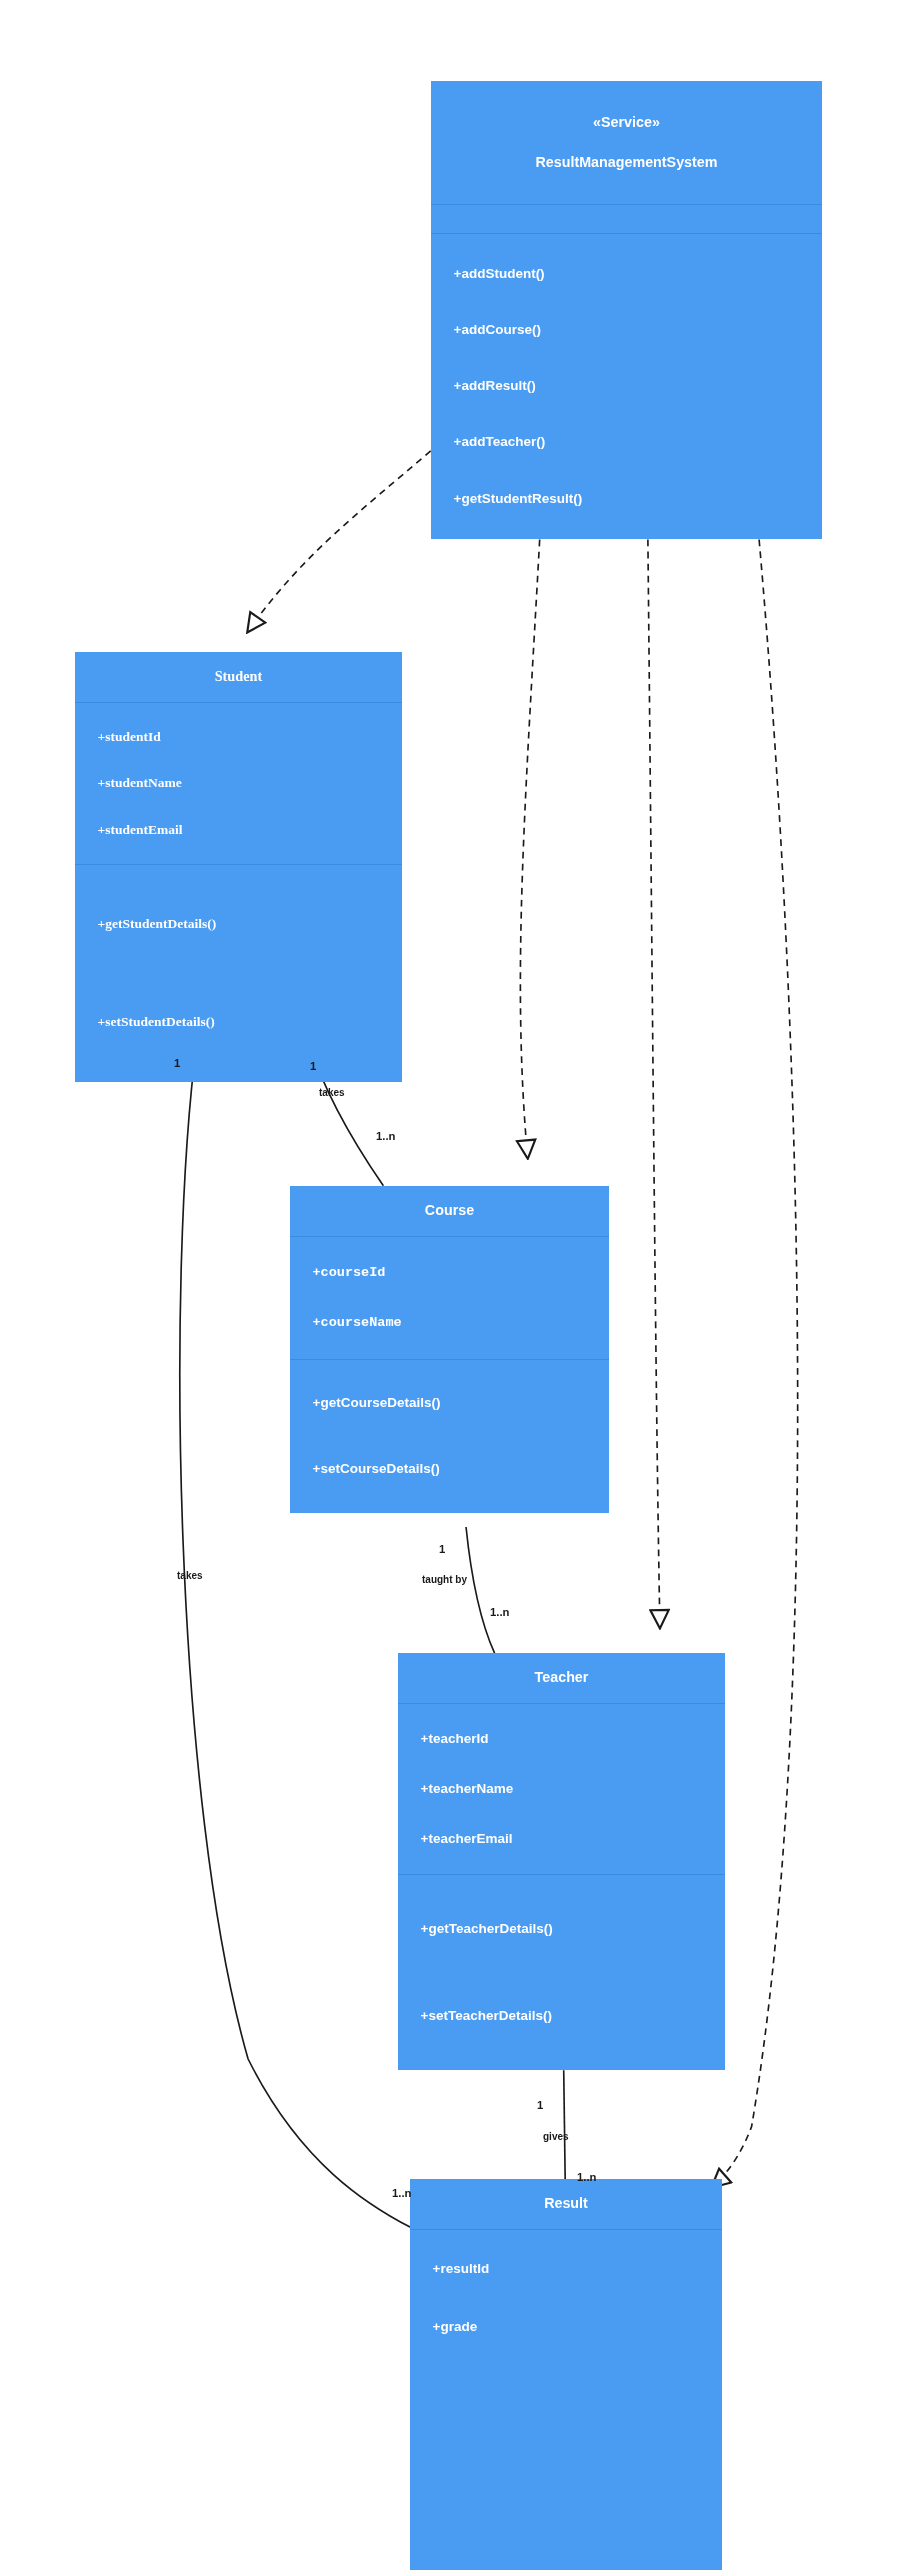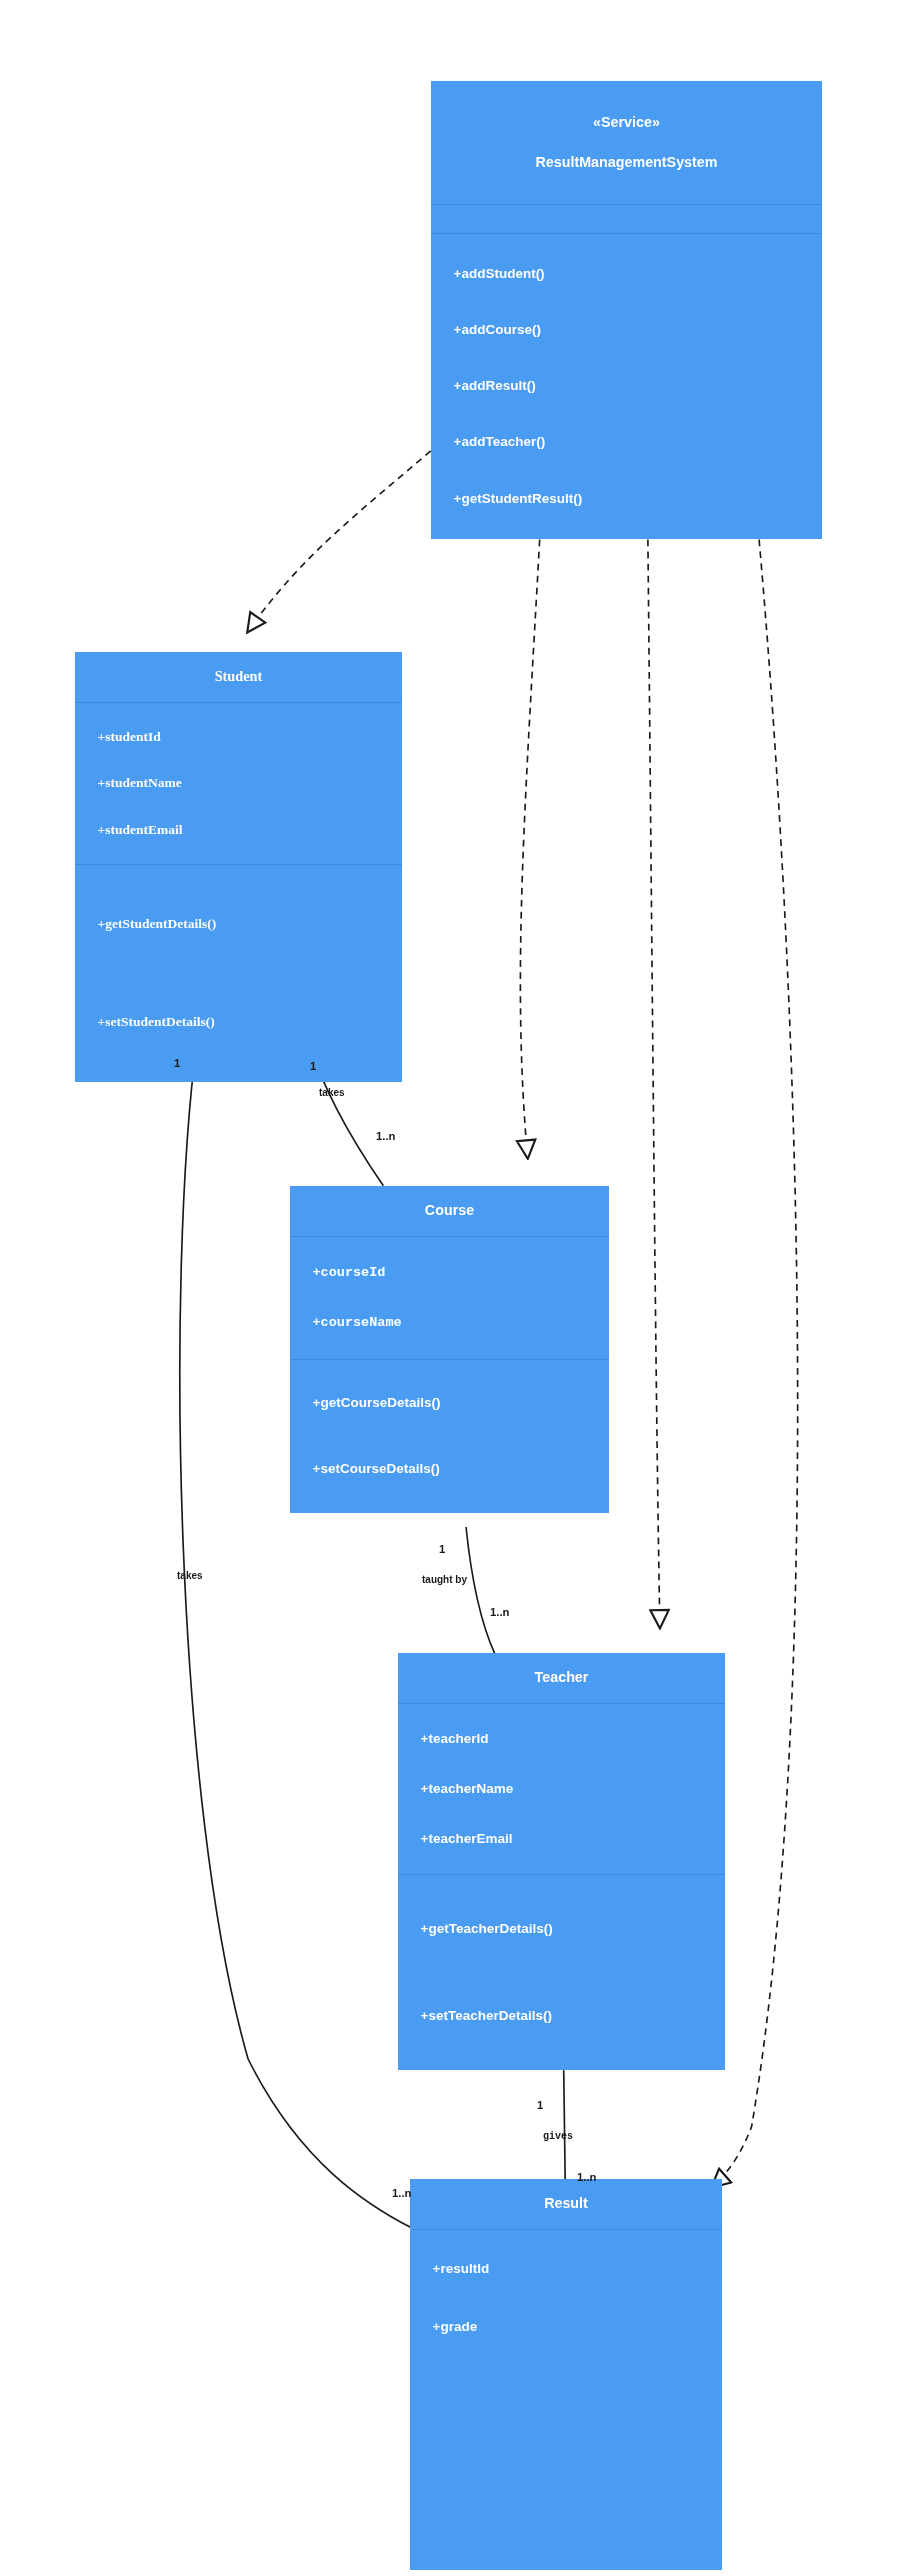--- a/index.html
+++ b/index.html
@@ -118,21 +118,21 @@
 
   <span class="edge-label" style="left:310px; top:1061px;">1</span>
   <span class="edge-label verb" style="left:319px; top:1088px;">takes</span>
   <span class="edge-label" style="left:376px; top:1131px;">1..n</span>
 
   <span class="edge-label" style="left:439px; top:1544px;">1</span>
   <span class="edge-label verb" style="left:422px; top:1575px;">taught by</span>
   <span class="edge-label" style="left:490px; top:1607px;">1..n</span>
 
   <span class="edge-label" style="left:537px; top:2100px;">1</span>
-  <span class="edge-label verb" style="left:543px; top:2132px;font-family:Liberation Mono, monospace;">gives</span>
+  <span class="edge-label verb" style="left:543px; top:2132px;">gives</span>
   <span class="edge-label" style="left:577px; top:2172px;">1..n</span>
 
   <span class="edge-label" style="left:392px; top:2188px;">1..n</span>
 
   <div class="uml-class" id="class-service" style="left:431px; top:81px; width:391px; height:458px;">
     <div class="compartment c-header" style="height:123px;">
       <div class="stereotype">«Service»</div>
       <div class="class-title" style="margin-top:16.5px;">ResultManagementSystem</div>
     </div>
     <div class="compartment c-body" style="height:28.6px;"></div>

